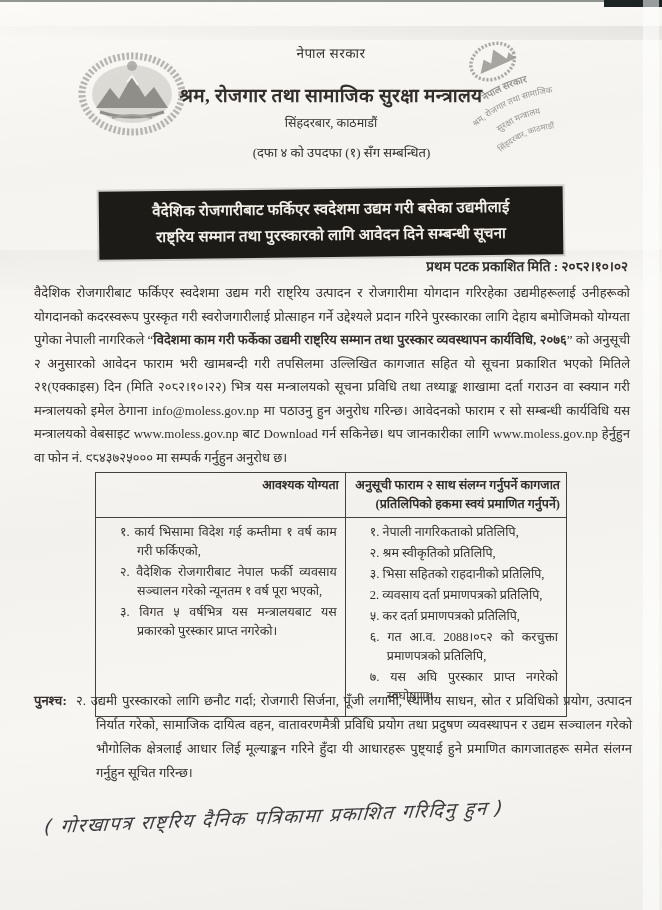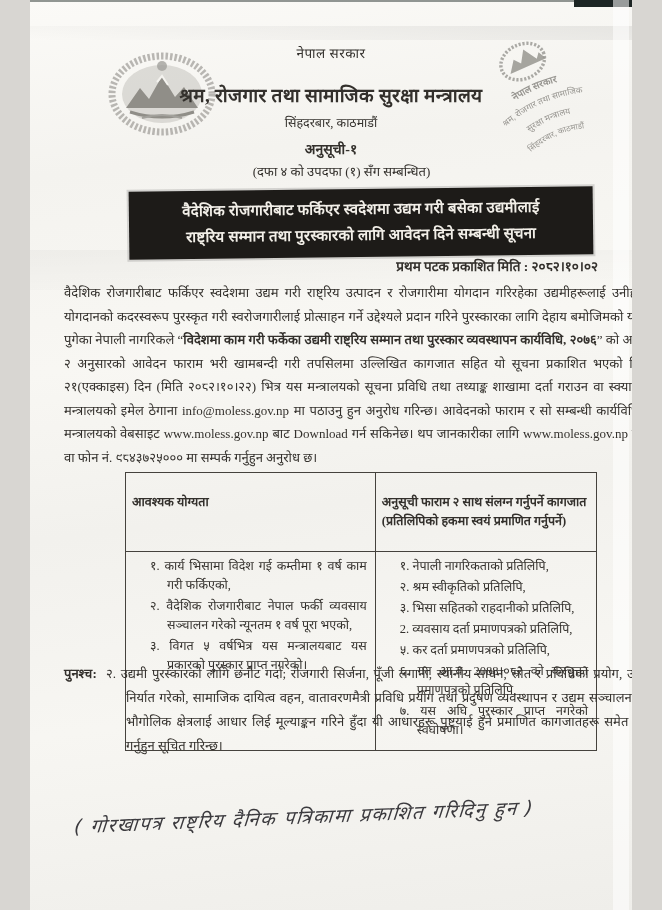--- a/index.html
+++ b/index.html
@@ -1,17 +1,17 @@
 <!DOCTYPE html>
 <html lang="ne"><head>
 <meta charset="utf-8">
 <style>
   html,body{margin:0;padding:0;background:#d8d6d2;}
   .page{
-    position:relative;width:602px;height:910px;margin:0 auto;overflow:hidden;
+    position:relative;width:662px;height:910px;margin:0 auto;overflow:hidden;
     background:
       linear-gradient(173deg, #fbfaf7 0%, #f4f3ef 18%, #f8f7f3 38%, #f2f1ed 55%, #f7f6f2 75%, #efeeea 100%);
     font-family:"Liberation Serif","DejaVu Serif",serif;
     color:#33302c;
   }
   .crease1{position:absolute;left:0;top:26px;width:100%;height:14px;
     background:linear-gradient(184deg, rgba(0,0,0,0.07), rgba(255,255,255,0));pointer-events:none;}
   .crease2{position:absolute;left:0;top:250px;width:100%;height:40px;
     background:linear-gradient(178deg, rgba(0,0,0,0.03), rgba(255,255,255,0));pointer-events:none;}
   .edge-top{position:absolute;left:0;top:0;width:100%;height:2px;background:#3a4340;opacity:.55;}
@@ -46,29 +46,29 @@
 
   
   .sec-body{position:absolute;left:34px;top:281px;width:596px;
     font-size:13px;line-height:23.5px;text-align:justify;}
   .bold-inline{font-weight:bold;}
 
   
   .sec-table{position:absolute;left:95px;top:472px;width:472px;
     border-collapse:collapse;font-size:12.5px;}
   .sec-table td,.sec-table th{border:1.5px solid #45423d;vertical-align:top;}
-  .sec-table th{font-weight:bold;text-align:left;padding:20px 6px;line-height:19px;}
+  .sec-table th{font-weight:bold;text-align:right;padding:3px 6px;line-height:19px;}
   .col-q{width:252px;}
   .col-d{width:220px;}
   .cell-list{padding:5px 8px 8px 8px;}
   .t-item{margin:0 0 2px 16px;padding-left:17px;text-indent:-17px;
     line-height:19px;text-align:justify;}
 
   
-  .sec-ps{position:absolute;left:34px;top:662px;width:598px;font-size:13px;line-height:24px;}
+  .sec-ps{position:absolute;left:34px;top:689px;width:598px;font-size:13px;line-height:24px;}
   .ps-label{position:absolute;left:0;top:0;font-weight:bold;}
   .ps-items{margin-left:42px;}
   .ps-item{margin:0 0 6px 0;padding-left:20px;text-indent:-20px;text-align:justify;}
 
   
   .sec-hand{position:absolute;left:44px;top:802px;width:540px;
     font-family:"DejaVu Sans",cursive;font-style:italic;
     font-size:19px;color:#3b3a3e;letter-spacing:1.5px;
     transform:rotate(-2.4deg) skewX(-7deg);white-space:nowrap;}
   .stamp-svg text{fill:#8b8984;font-family:"Liberation Serif","DejaVu Serif",serif;}
@@ -110,21 +110,20 @@
         </defs>
         <text font-size="9" font-weight="bold"><textPath href="#arcTop" startOffset="50%" text-anchor="middle">नेपाल सरकार</textPath></text>
         <text font-size="8"><textPath href="#arcM1" startOffset="50%" text-anchor="middle">श्रम, रोजगार तथा सामाजिक</textPath></text>
         <text font-size="8"><textPath href="#arcM2" startOffset="50%" text-anchor="middle">सुरक्षा मन्त्रालय</textPath></text>
         <text font-size="7.5"><textPath href="#arcB" startOffset="50%" text-anchor="middle">सिंहदरबार, काठमाडौं</textPath></text>
       </svg>
     </div>
   </div>
 
   <div class="sec-schedule">
-    <div class="schedule-title">अनुसूची-१</div>
     <div class="schedule-sub">(दफा ४ को उपदफा (१) सँग सम्बन्धित)</div>
   </div>
 
   <div class="sec-banner">
     <span class="banner-line">वैदेशिक रोजगारीबाट फर्किएर स्वदेशमा उद्यम गरी बसेका उद्यमीलाई</span>
     <span class="banner-line">राष्ट्रिय सम्मान तथा पुरस्कारको लागि आवेदन दिने सम्बन्धी सूचना</span>
   </div>
 
   <div class="sec-published">प्रथम पटक प्रकाशित मिति : २०८२।१०।०२</div>
 

